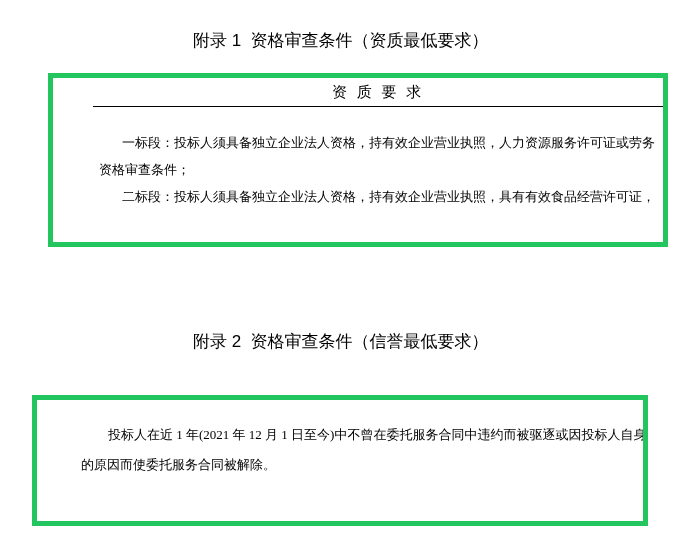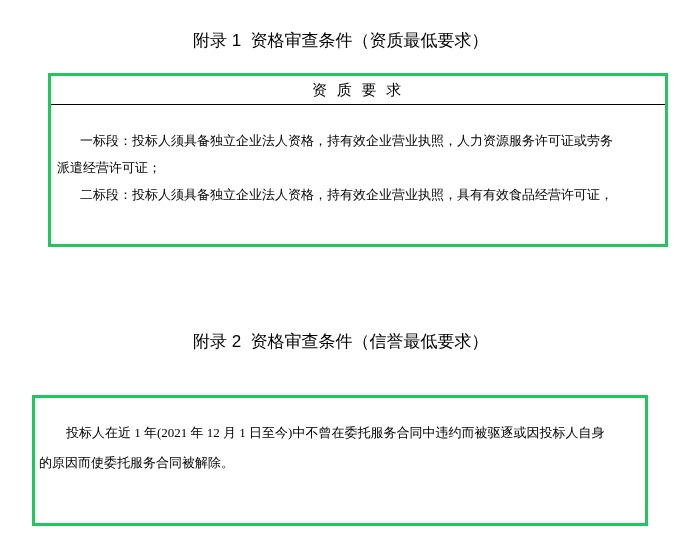--- a/index.html
+++ b/index.html
@@ -21,22 +21,23 @@
     font-size: 17px;
     line-height: 22px;
     white-space: pre;
     color: #000;
   }
   #title-1 { top: 30px; }
   #title-2 { top: 331px; }
 
   .req-table {
     position: absolute;
-    border: 3px solid #22c55e;
+    border: 5px solid #22c55e;
     background: #fff;
+    padding-left: 40px;
   }
   #table-1 { left: 48px; top: 73px; width: 620px; height: 174px; }
   #table-2 { left: 32px; top: 395px; width: 616px; height: 131px; }
 
   .req-table .thead {
     border-bottom: 1px solid #000;
     text-align: center;
     font-size: 15px;
     letter-spacing: 3px;
     white-space: pre;
@@ -61,21 +62,21 @@
 <body>
 
 <div class="page">
 
   <div id="title-1" class="appendix-title">附录 1  资格审查条件（资质最低要求）</div>
 
   <div id="table-1" class="req-table">
     <div class="thead">资 质 要 求</div>
     <div class="tbody">
       <div class="req-line indent">一标段：投标人须具备独立企业法人资格，持有效企业营业执照，人力资源服务许可证或劳务</div>
-      <div class="req-line">派遣经营许可证；</div>
+      <div class="req-line">资格审查条件；</div>
       <div class="req-line indent">二标段：投标人须具备独立企业法人资格，持有效企业营业执照，具有有效食品经营许可证，</div>
     </div>
   </div>
 
   <div id="title-2" class="appendix-title">附录 2  资格审查条件（信誉最低要求）</div>
 
   <div id="table-2" class="req-table">
     <div class="tbody">
       <div class="req-line indent">投标人在近 1 年(2021 年 12 月 1 日至今)中不曾在委托服务合同中违约而被驱逐或因投标人自身</div>
       <div class="req-line">的原因而使委托服务合同被解除。</div>

